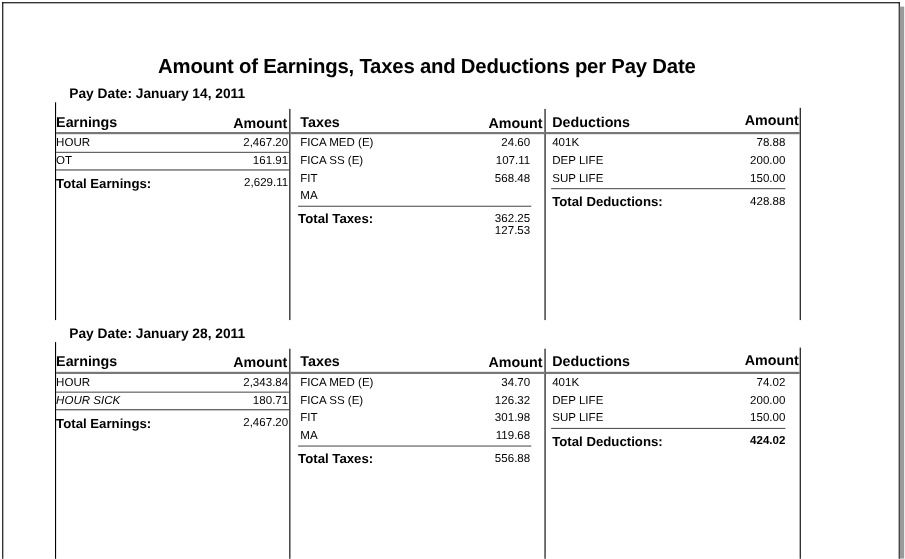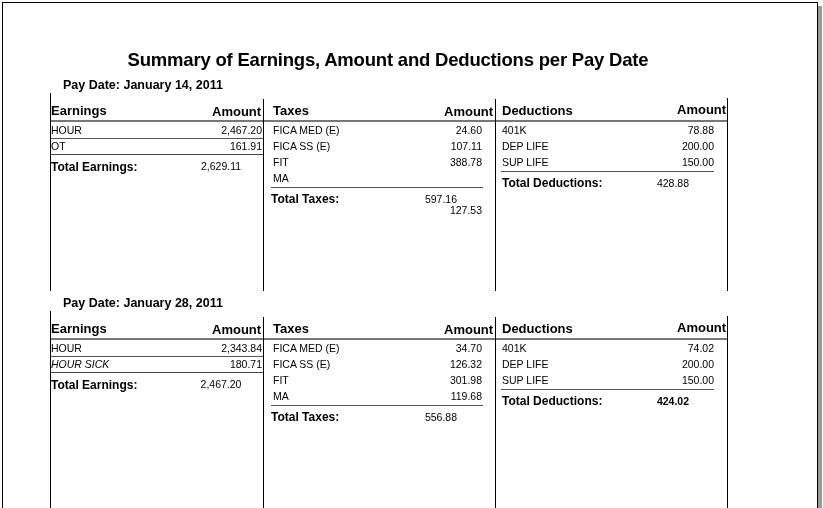--- a/index.html
+++ b/index.html
@@ -13,29 +13,29 @@
              font-size: 18.5px; font-weight: bold; letter-spacing: -0.2px; }
     .section { position: absolute; left: 0; width: 823px; }
     .paydate { position: absolute; left: 63px; top: 0; font-size: 12.5px; font-weight: bold; }
     .vline { position: absolute; width: 1px; background: #000; }
     .hdr { position: absolute; font-size: 13px; font-weight: bold; }
     .hline { position: absolute; height: 2px; background: #777; }
     .rline { position: absolute; height: 1px; background: #555; }
     .cell { position: absolute; font-size: 10.5px; }
     .num { text-align: right; }
     .total { position: absolute; font-size: 12px; font-weight: bold; }
-    .totalval { position: absolute; font-size: 10.5px; text-align: center; }
+    .totalval { position: absolute; font-size: 10.5px; text-align: right; }
   </style>
 </head>
 <body>
 
 <div class="page"></div>
 <div class="shadow"></div>
 
-<div class="title">Summary of Earnings, Amount and Deductions per Pay Date</div>
+<div class="title">Amount of Earnings, Taxes and Deductions per Pay Date</div>
 
 <div class="section" style="top:78px;">
   <div class="paydate">
     <span>Pay Date:</span>
     <span>January 14, 2011</span>
   </div>
 
   <div class="vline" style="left:50px; top:15px; height:198px;"></div>
   <div class="vline" style="left:263px; top:21px; height:192px;"></div>
   <div class="vline" style="left:495px; top:21px; height:192px;"></div>
@@ -54,26 +54,26 @@
   <div class="totalval" style="left:180px; width:82px; top:82px;">2,629.11</div>
 
   <div class="hdr" style="left:273px; top:25px;">Taxes</div>
   <div class="hdr" style="left:444px; top:26px;">Amount</div>
   <div class="hline" style="left:264px; top:42px; width:231px;"></div>
   <div class="cell" style="left:273px; top:46px;">FICA MED (E)</div>
   <div class="cell num" style="left:400px; width:82px; top:46px;">24.60</div>
   <div class="cell" style="left:273px; top:62px;">FICA SS (E)</div>
   <div class="cell num" style="left:400px; width:82px; top:62px;">107.11</div>
   <div class="cell" style="left:273px; top:78px;">FIT</div>
-  <div class="cell num" style="left:400px; width:82px; top:78px;">388.78</div>
+  <div class="cell num" style="left:400px; width:82px; top:78px;">568.48</div>
   <div class="cell" style="left:273px; top:94px;">MA</div>
   <div class="cell num" style="left:400px; width:82px; top:94px;margin-top:32px;">127.53</div>
   <div class="rline" style="left:271px; top:109px; width:212px;"></div>
   <div class="total" style="left:271px; top:114px;">Total Taxes:</div>
-  <div class="totalval" style="left:400px; width:82px; top:115px;">597.16</div>
+  <div class="totalval" style="left:400px; width:82px; top:115px;">362.25</div>
 
   <div class="hdr" style="left:502px; top:25px;">Deductions</div>
   <div class="hdr" style="left:677px; top:24px;">Amount</div>
   <div class="hline" style="left:496px; top:42px; width:231px;"></div>
   <div class="cell" style="left:502px; top:46px;">401K</div>
   <div class="cell num" style="left:632px; width:82px; top:46px;text-align:right;">78.88</div>
   <div class="cell" style="left:502px; top:62px;">DEP LIFE</div>
   <div class="cell num" style="left:632px; width:82px; top:62px;">200.00</div>
   <div class="cell" style="left:502px; top:78px;">SUP LIFE</div>
   <div class="cell num" style="left:632px; width:82px; top:78px;">150.00</div>

